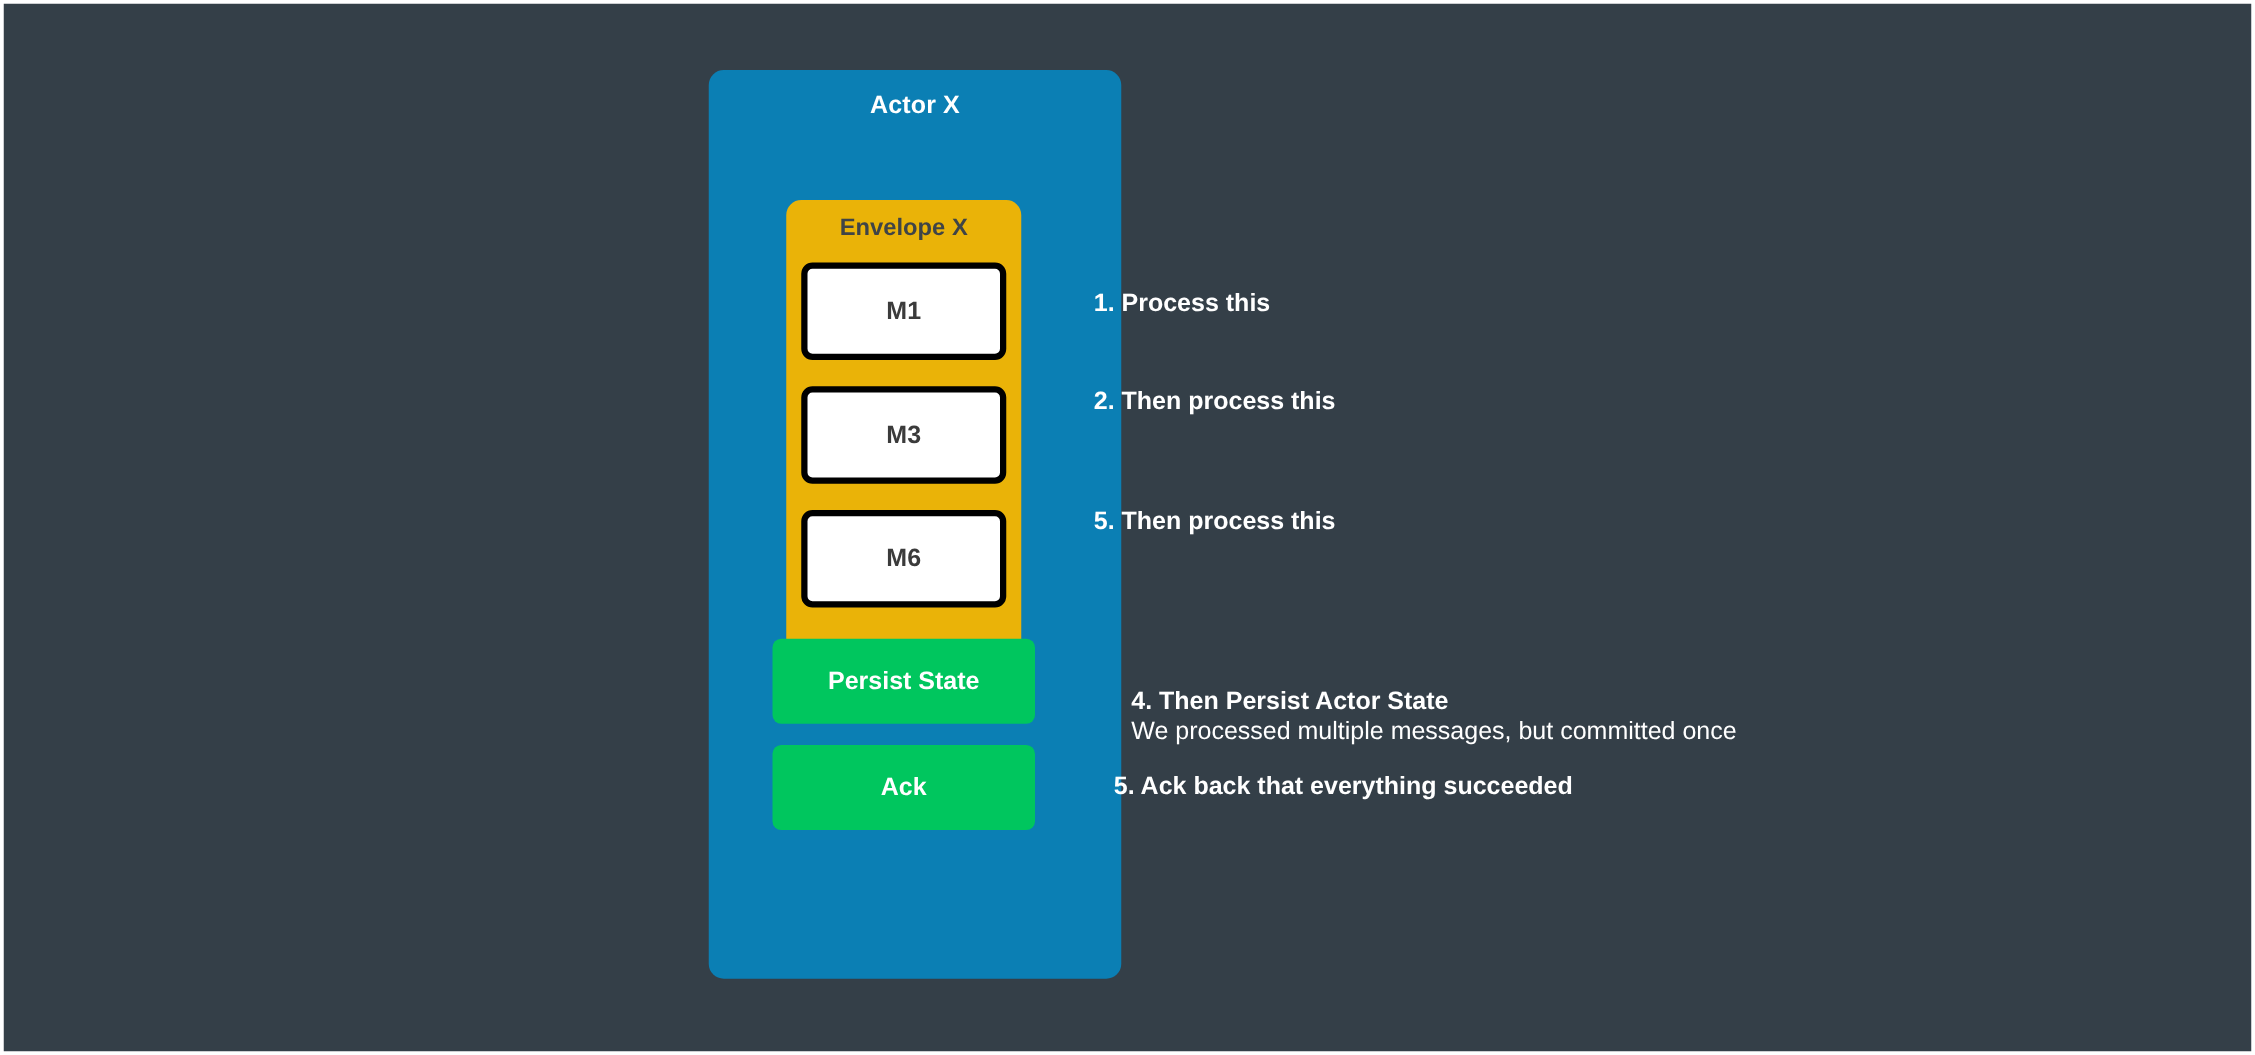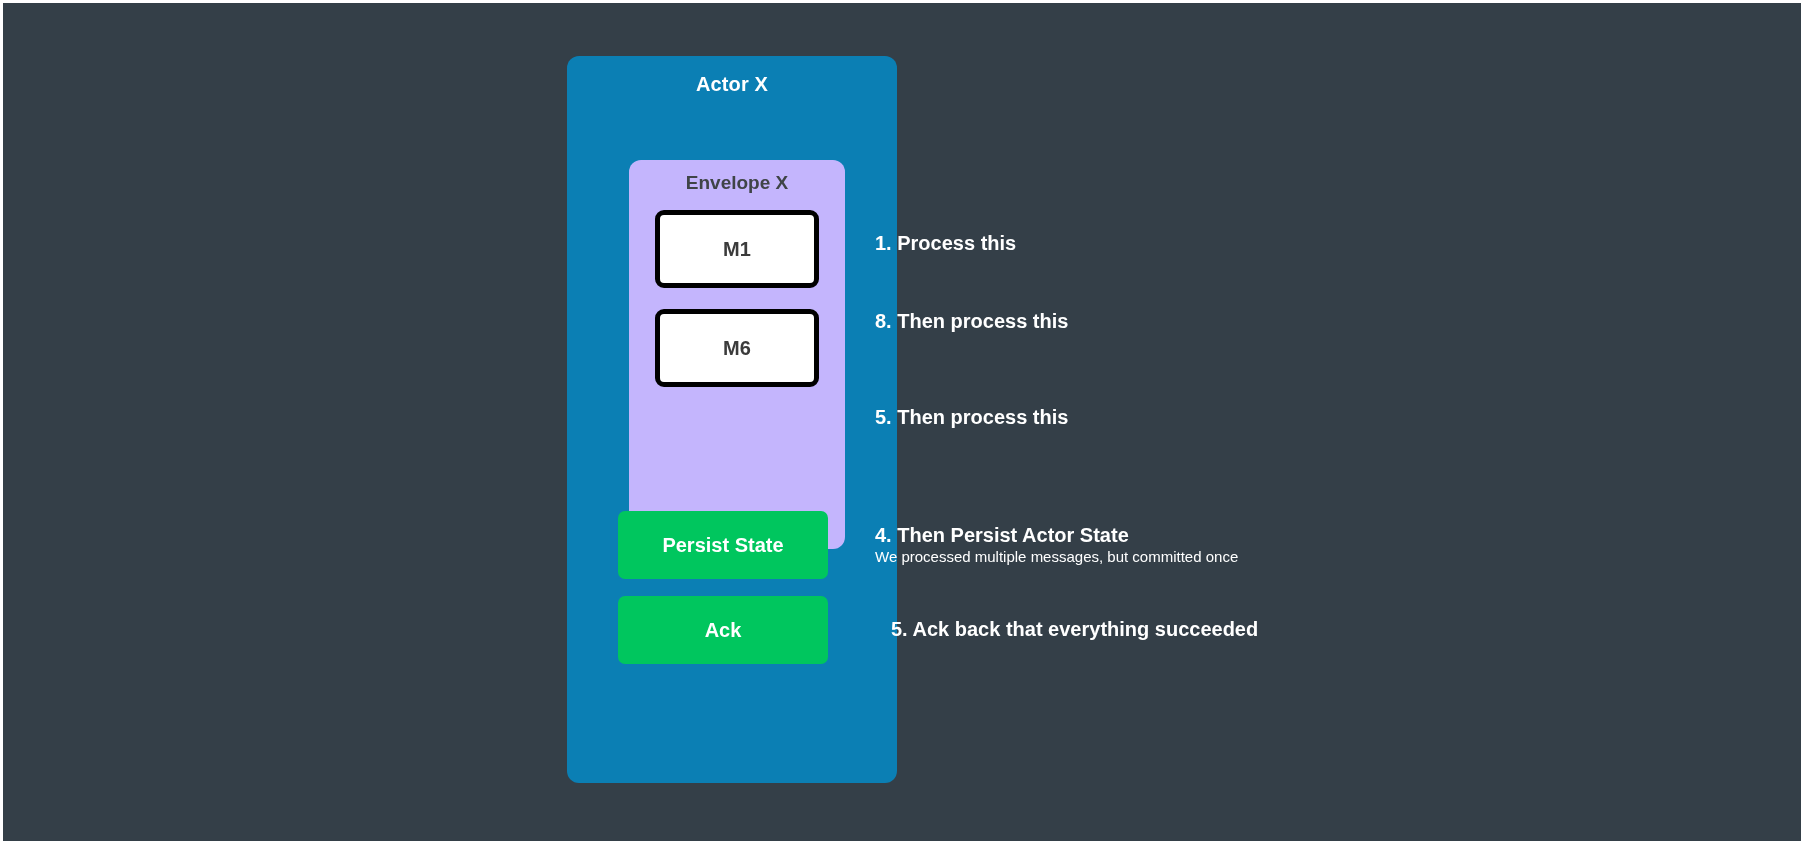--- a/index.html
+++ b/index.html
@@ -54,23 +54,23 @@
     font-size: 20px;
     font-weight: bold;
     letter-spacing: 0.1px;
   }
 
   
   #envelope {
     position: absolute;
     left: 62px;
     top: 104px;
-    width: 216px;
+    width: 188px;
     height: 389px;
-    background: #c4b5fd;
+    background: #eab308;
     border-radius: 12px;
   }
 
   #envelope-title {
     position: absolute;
     top: 12px;
     left: 0;
     width: 100%;
     text-align: center;
     color: #3f4447;
@@ -144,68 +144,71 @@
   }
 
   .annotation-title {
     font-size: 20px;
     font-weight: bold;
     white-space: nowrap;
     line-height: 1.18;
   }
 
   .annotation-sub {
-    font-size: 15px;
+    font-size: 20px;
     font-weight: normal;
     white-space: nowrap;
     line-height: 1.18;
   }
 
   #annotation-1 { top: 176px; }
   #annotation-2 { top: 254px; }
   #annotation-3 { top: 350px; }
-  #annotation-4 { top: 468px; }
+  #annotation-4 { top: 494px; margin-left: 30px; }
   #annotation-5 { top: 562px; margin-left: 16px; }
 </style>
 </head>
 <body>
 
 <div id="canvas">
   <div id="diagram">
 
     <div id="actor-panel">
 
       <div id="actor-title">Actor X</div>
 
       <div id="envelope">
         <div id="envelope-title">Envelope X</div>
 
         <div class="msg-list">
           <div class="msg-box">
             <span class="msg-label">M1</span>
           </div>
           <div class="msg-box">
+            <span class="msg-label">M3</span>
+          </div>
+          <div class="msg-box">
             <span class="msg-label">M6</span>
           </div>
         </div>
       </div>
 
       <button id="btn-ack" class="action-btn">Ack</button>
 
       <button id="btn-persist-state" class="action-btn">Persist State</button>
     </div>
 
     <div id="annotations">
 
       <div id="annotation-1" class="annotation">
         <div class="annotation-title">1. Process this</div>
       </div>
 
       <div id="annotation-2" class="annotation">
-        <div class="annotation-title">8. Then process this</div>
+        <div class="annotation-title">2. Then process this</div>
       </div>
 
       <div id="annotation-3" class="annotation">
         <div class="annotation-title">5. Then process this</div>
       </div>
 
       <div id="annotation-4" class="annotation">
         <div class="annotation-title">4. Then Persist Actor State</div>
         <div class="annotation-sub">We processed multiple messages, but committed once</div>
       </div>

